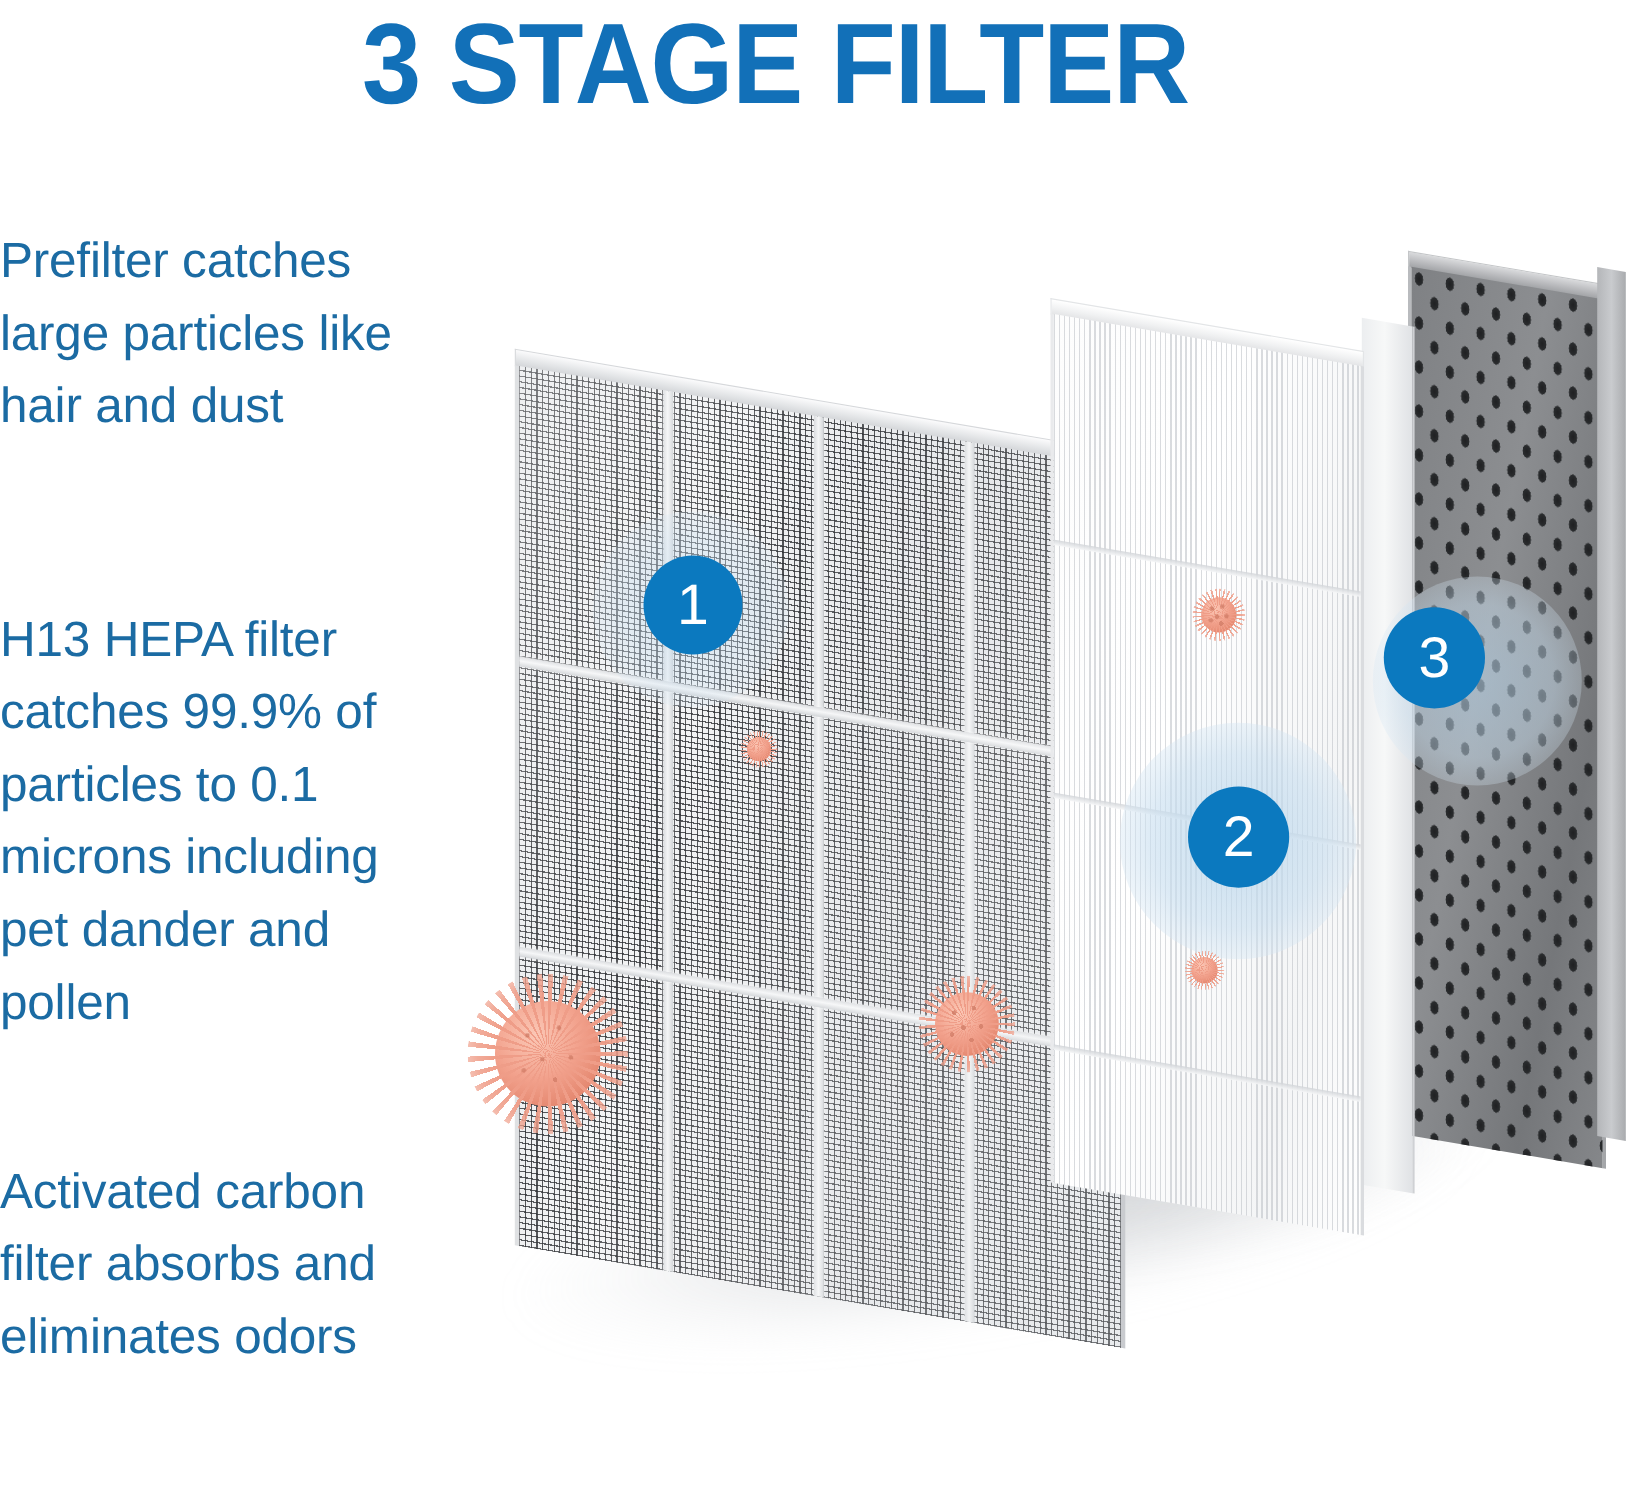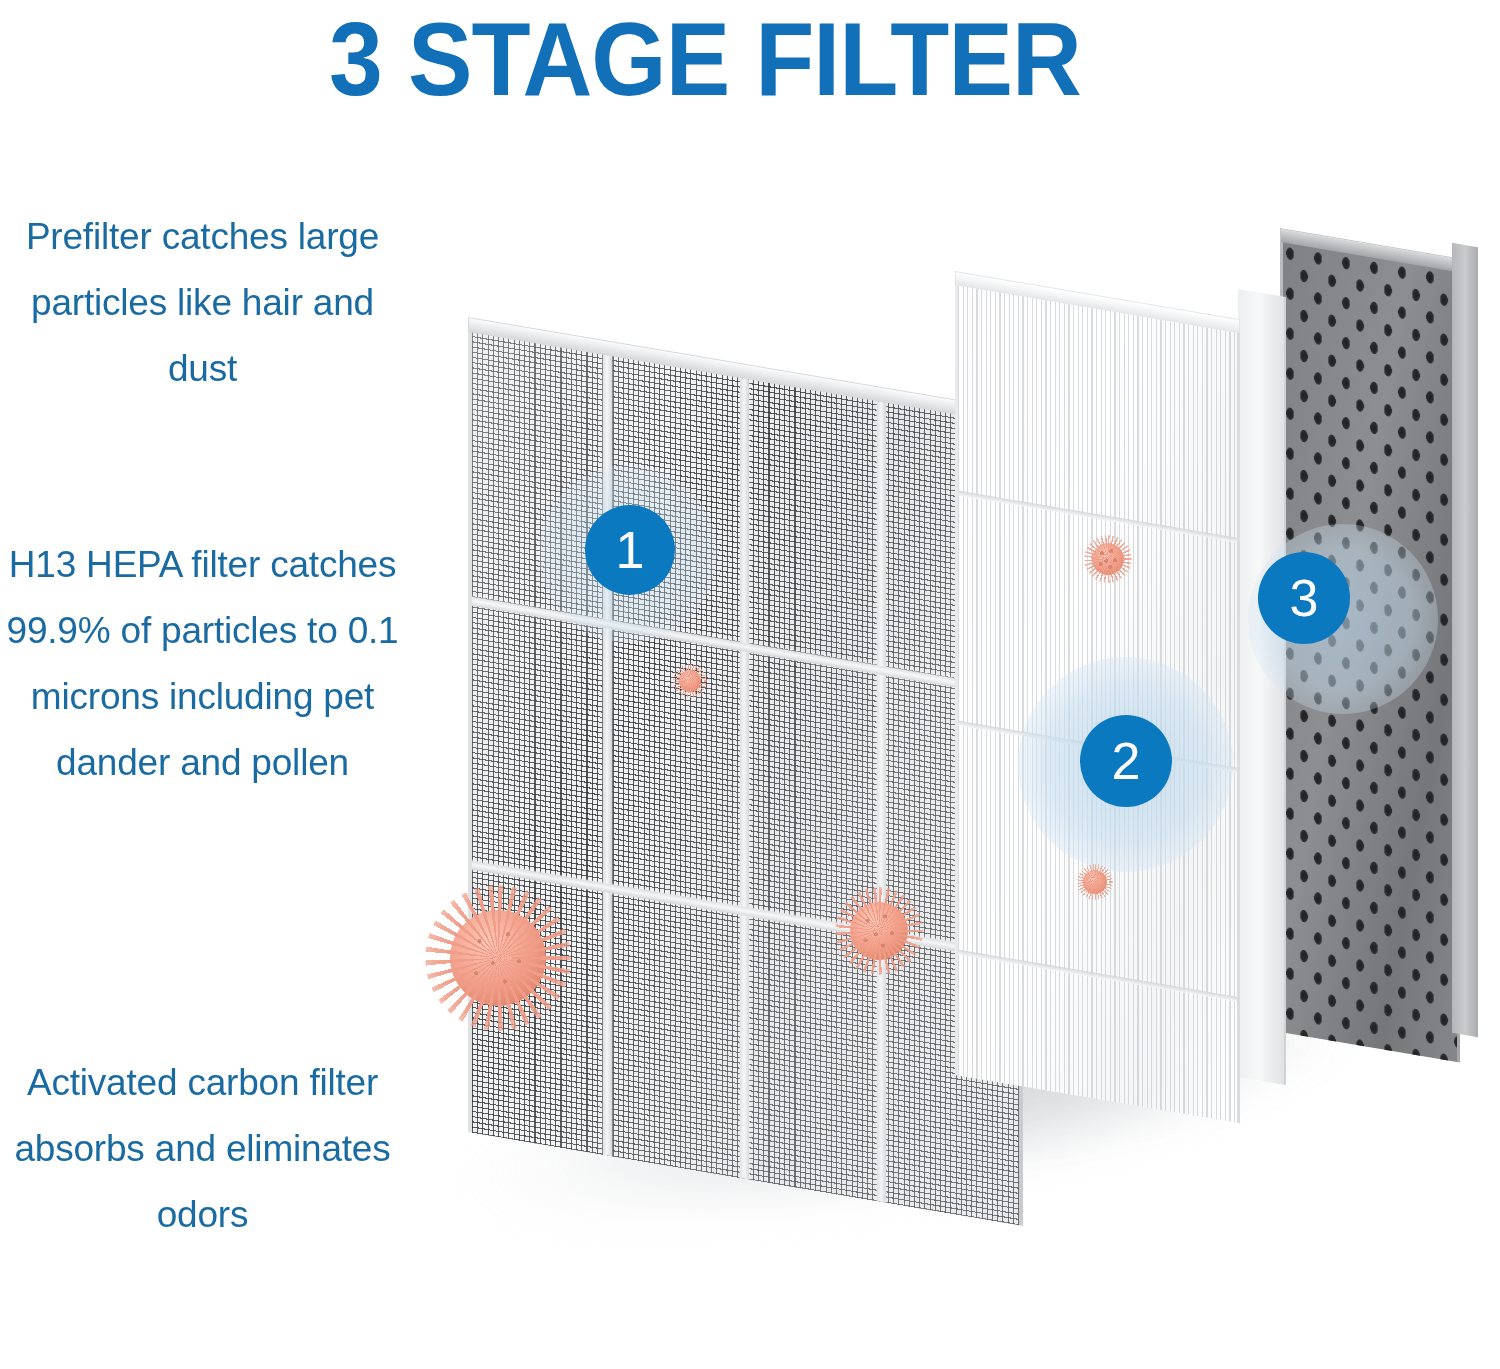--- a/index.html
+++ b/index.html
@@ -32,30 +32,30 @@
     transform: scaleX(0.93);
     transform-origin: center top;
     white-space: nowrap;
   }
 
   
   .copy {
     position: absolute;
     left: 0;
     width: 405px;
-    text-align: center;
+    text-align: left;
     color: #1b6ba3;
     font-family: "Liberation Sans", sans-serif;
     font-weight: 400;
-    font-size: 37px;
+    font-size: 45px;
     line-height: 66px;
     letter-spacing: -0.2px;
   }
   #copy-prefilter { top: 204px; }
-  #copy-hepa      { top: 532px; }
+  #copy-hepa      { top: 548px; }
   #copy-carbon    { top: 1050px; }
 
   
   #scene {
     position: absolute;
     left: 430px;
     top: 290px;
     width: 1020px;
     height: 1000px;
   }

